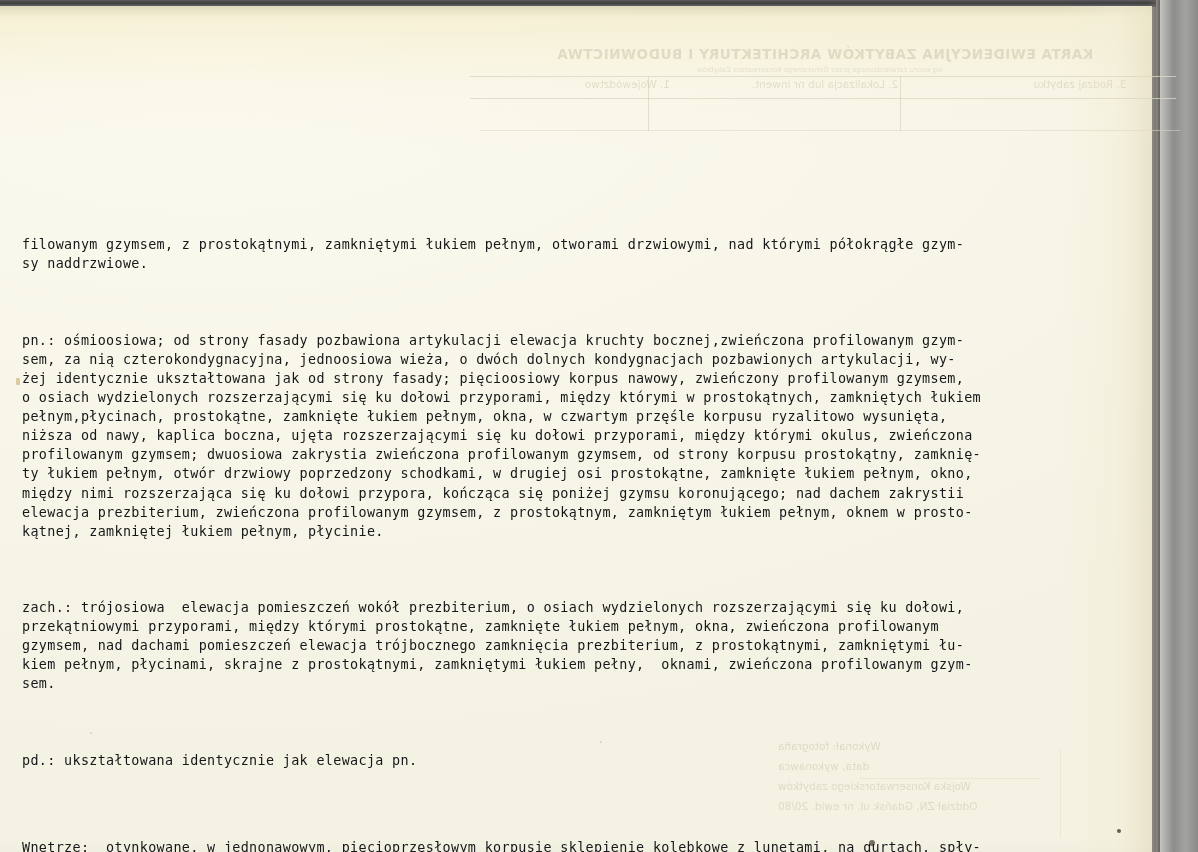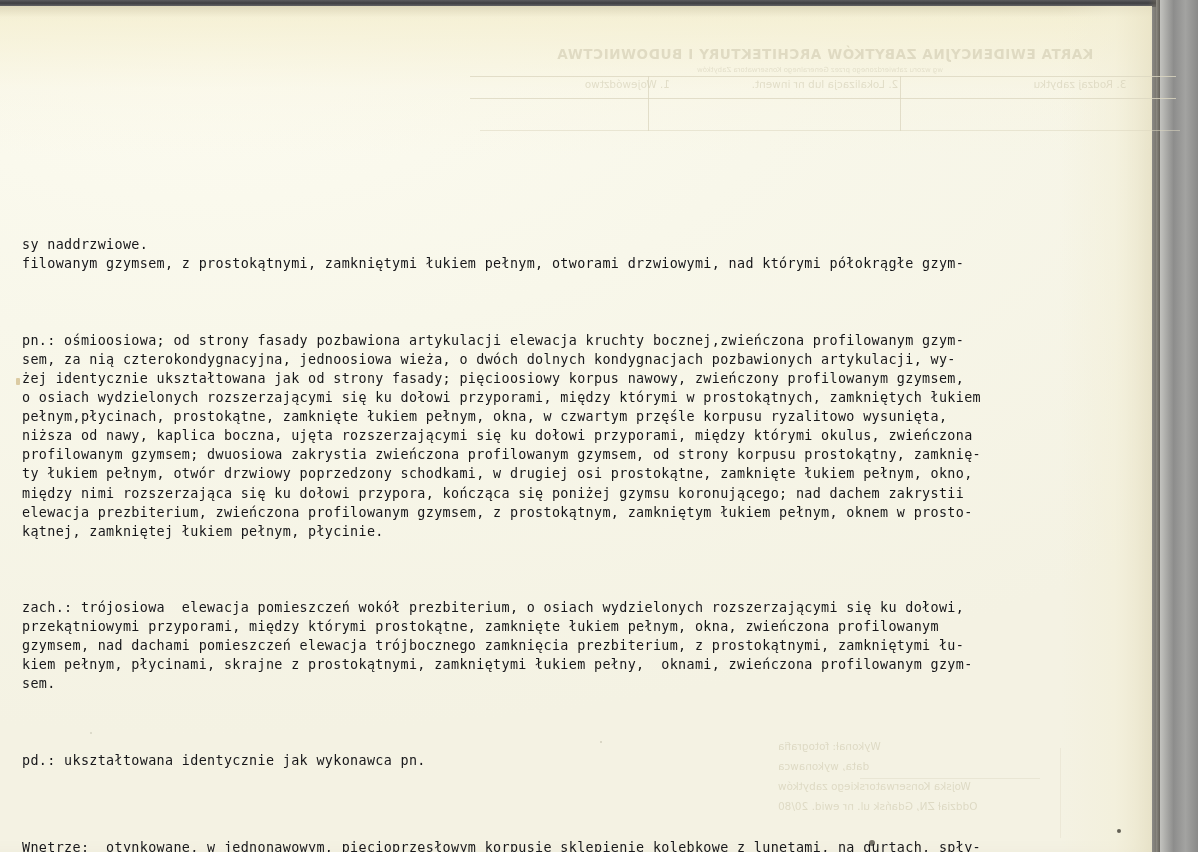--- a/index.html
+++ b/index.html
@@ -187,27 +187,27 @@
     <div class="bleed-rule" style="left:1060px; top:742px; width:1px; height:90px; opacity:.35"></div>
 
     <div class="speck" style="left:16px; top:372px; width:4px; height:7px; border-radius:1px; background:#c4a76a; opacity:.55;"></div>
     <div class="speck" style="left:869px; top:834px; width:6px; height:6px; background:#4a463c; opacity:.75;"></div>
     <div class="speck" style="left:1117px; top:823px; width:4px; height:4px; background:#3f3c33; opacity:.8;"></div>
     <div class="speck" style="left:600px; top:735px; width:2px; height:2px; opacity:.35;"></div>
     <div class="speck" style="left:90px; top:726px; width:2px; height:2px; opacity:.3;"></div>
 
     <div class="body-text">
 
-      <p class="para"><span class="ln">sy naddrzwiowe.</span><span class="ln">filowanym gzymsem, z prostokątnymi, zamkniętymi łukiem pełnym, otworami drzwiowymi, nad którymi półokrągłe gzym-</span></p>
+      <p class="para"><span class="ln">filowanym gzymsem, z prostokątnymi, zamkniętymi łukiem pełnym, otworami drzwiowymi, nad którymi półokrągłe gzym-</span><span class="ln">sy naddrzwiowe.</span></p>
 
       <p class="para"><span class="ln">pn.: ośmioosiowa; od strony fasady pozbawiona artykulacji elewacja kruchty bocznej,zwieńczona profilowanym gzym-</span><span class="ln">sem, za nią czterokondygnacyjna, jednoosiowa wieża, o dwóch dolnych kondygnacjach pozbawionych artykulacji, wy-</span><span class="ln">żej identycznie ukształtowana jak od strony fasady; pięcioosiowy korpus nawowy, zwieńczony profilowanym gzymsem,</span><span class="ln">o osiach wydzielonych rozszerzającymi się ku dołowi przyporami, między którymi w prostokątnych, zamkniętych łukiem</span><span class="ln">pełnym,płycinach, prostokątne, zamknięte łukiem pełnym, okna, w czwartym przęśle korpusu ryzalitowo wysunięta,</span><span class="ln">niższa od nawy, kaplica boczna, ujęta rozszerzającymi się ku dołowi przyporami, między którymi okulus, zwieńczona</span><span class="ln">profilowanym gzymsem; dwuosiowa zakrystia zwieńczona profilowanym gzymsem, od strony korpusu prostokątny, zamknię-</span><span class="ln">ty łukiem pełnym, otwór drzwiowy poprzedzony schodkami, w drugiej osi prostokątne, zamknięte łukiem pełnym, okno,</span><span class="ln">między nimi rozszerzająca się ku dołowi przypora, kończąca się poniżej gzymsu koronującego; nad dachem zakrystii</span><span class="ln">elewacja prezbiterium, zwieńczona profilowanym gzymsem, z prostokątnym, zamkniętym łukiem pełnym, oknem w prosto-</span><span class="ln">kątnej, zamkniętej łukiem pełnym, płycinie.</span></p>
 
       <p class="para"><span class="ln">zach.: trójosiowa  elewacja pomieszczeń wokół prezbiterium, o osiach wydzielonych rozszerzającymi się ku dołowi,</span><span class="ln">przekątniowymi przyporami, między którymi prostokątne, zamknięte łukiem pełnym, okna, zwieńczona profilowanym</span><span class="ln">gzymsem, nad dachami pomieszczeń elewacja trójbocznego zamknięcia prezbiterium, z prostokątnymi, zamkniętymi łu-</span><span class="ln">kiem pełnym, płycinami, skrajne z prostokątnymi, zamkniętymi łukiem pełny,  oknami, zwieńczona profilowanym gzym-</span><span class="ln">sem.</span></p>
 
-      <p class="para"><span class="ln">pd.: ukształtowana identycznie jak wykonawca pn.</span></p>
+      <p class="para"><span class="ln">pd.: ukształtowana identycznie jak elewacja pn.</span></p>
 
       <p class="para gap-before"><span class="ln"><span class="hdr">Wnętrze:</span><span>  otynkowane, w jednonawowym, pięcioprzęsłowym korpusie sklepienie kolebkowe z lunetami, na gurtach, spły-</span></span></p>
 
       
 
       
 
     </div>
   </div>
 </div>

